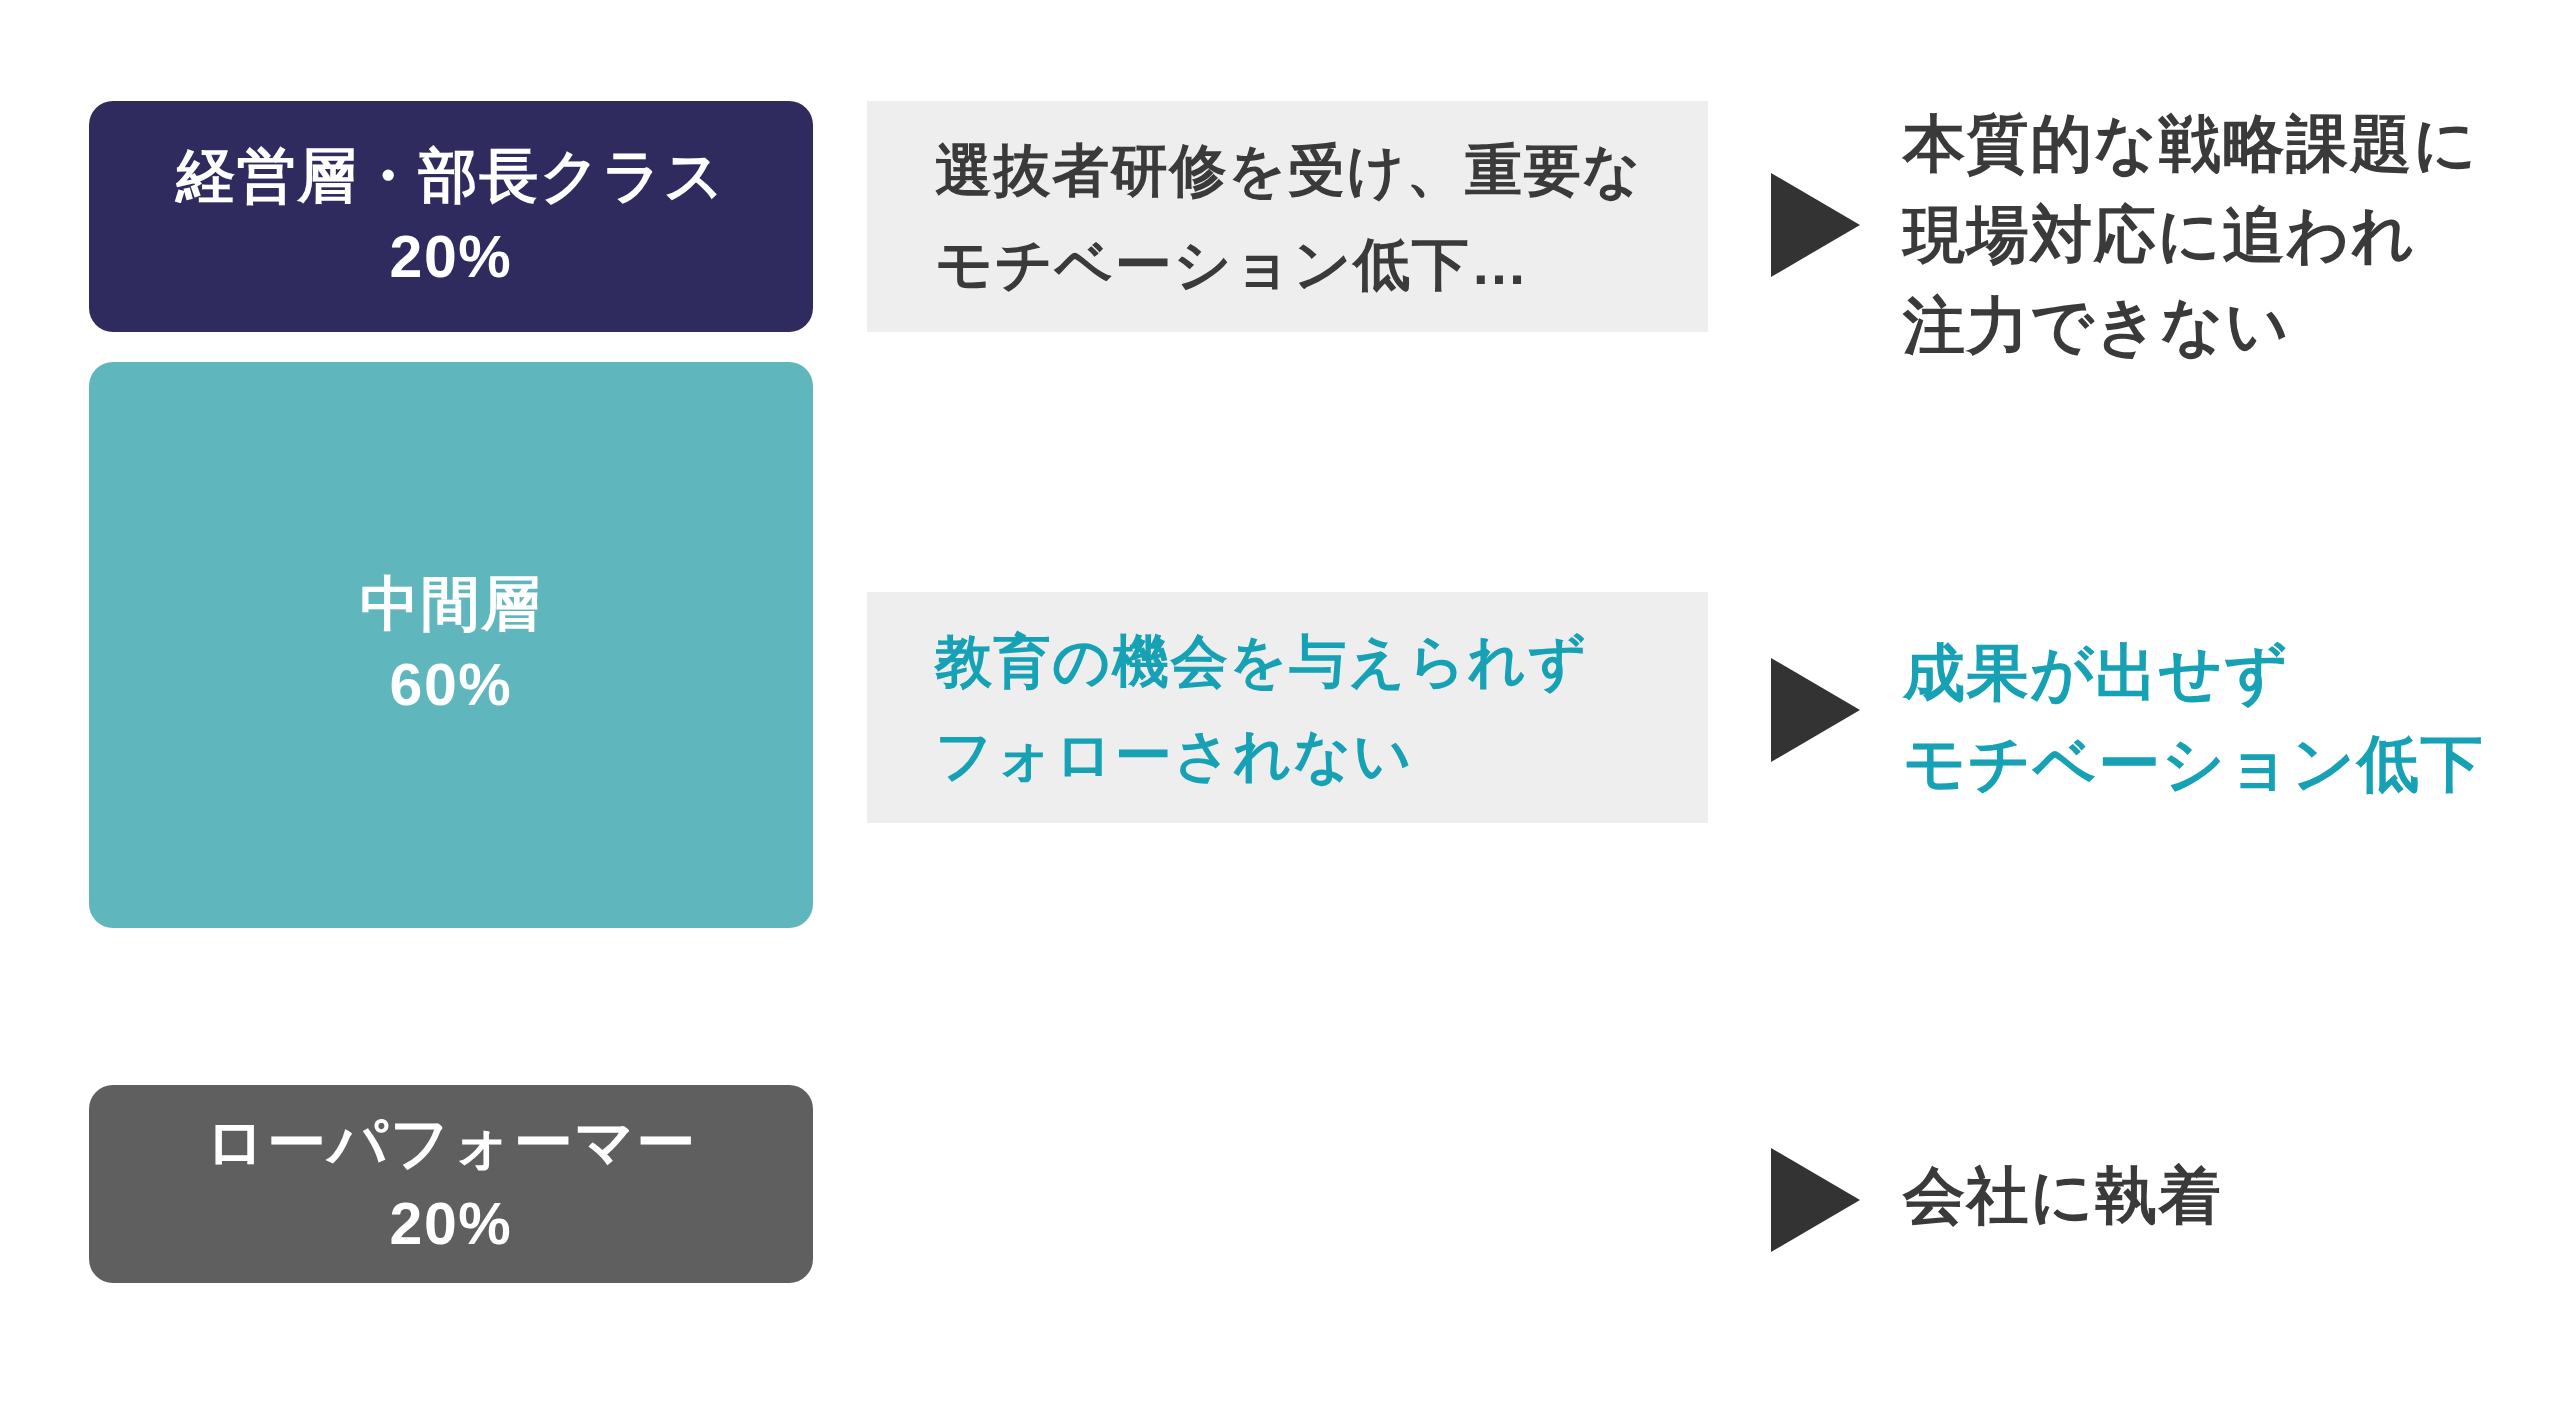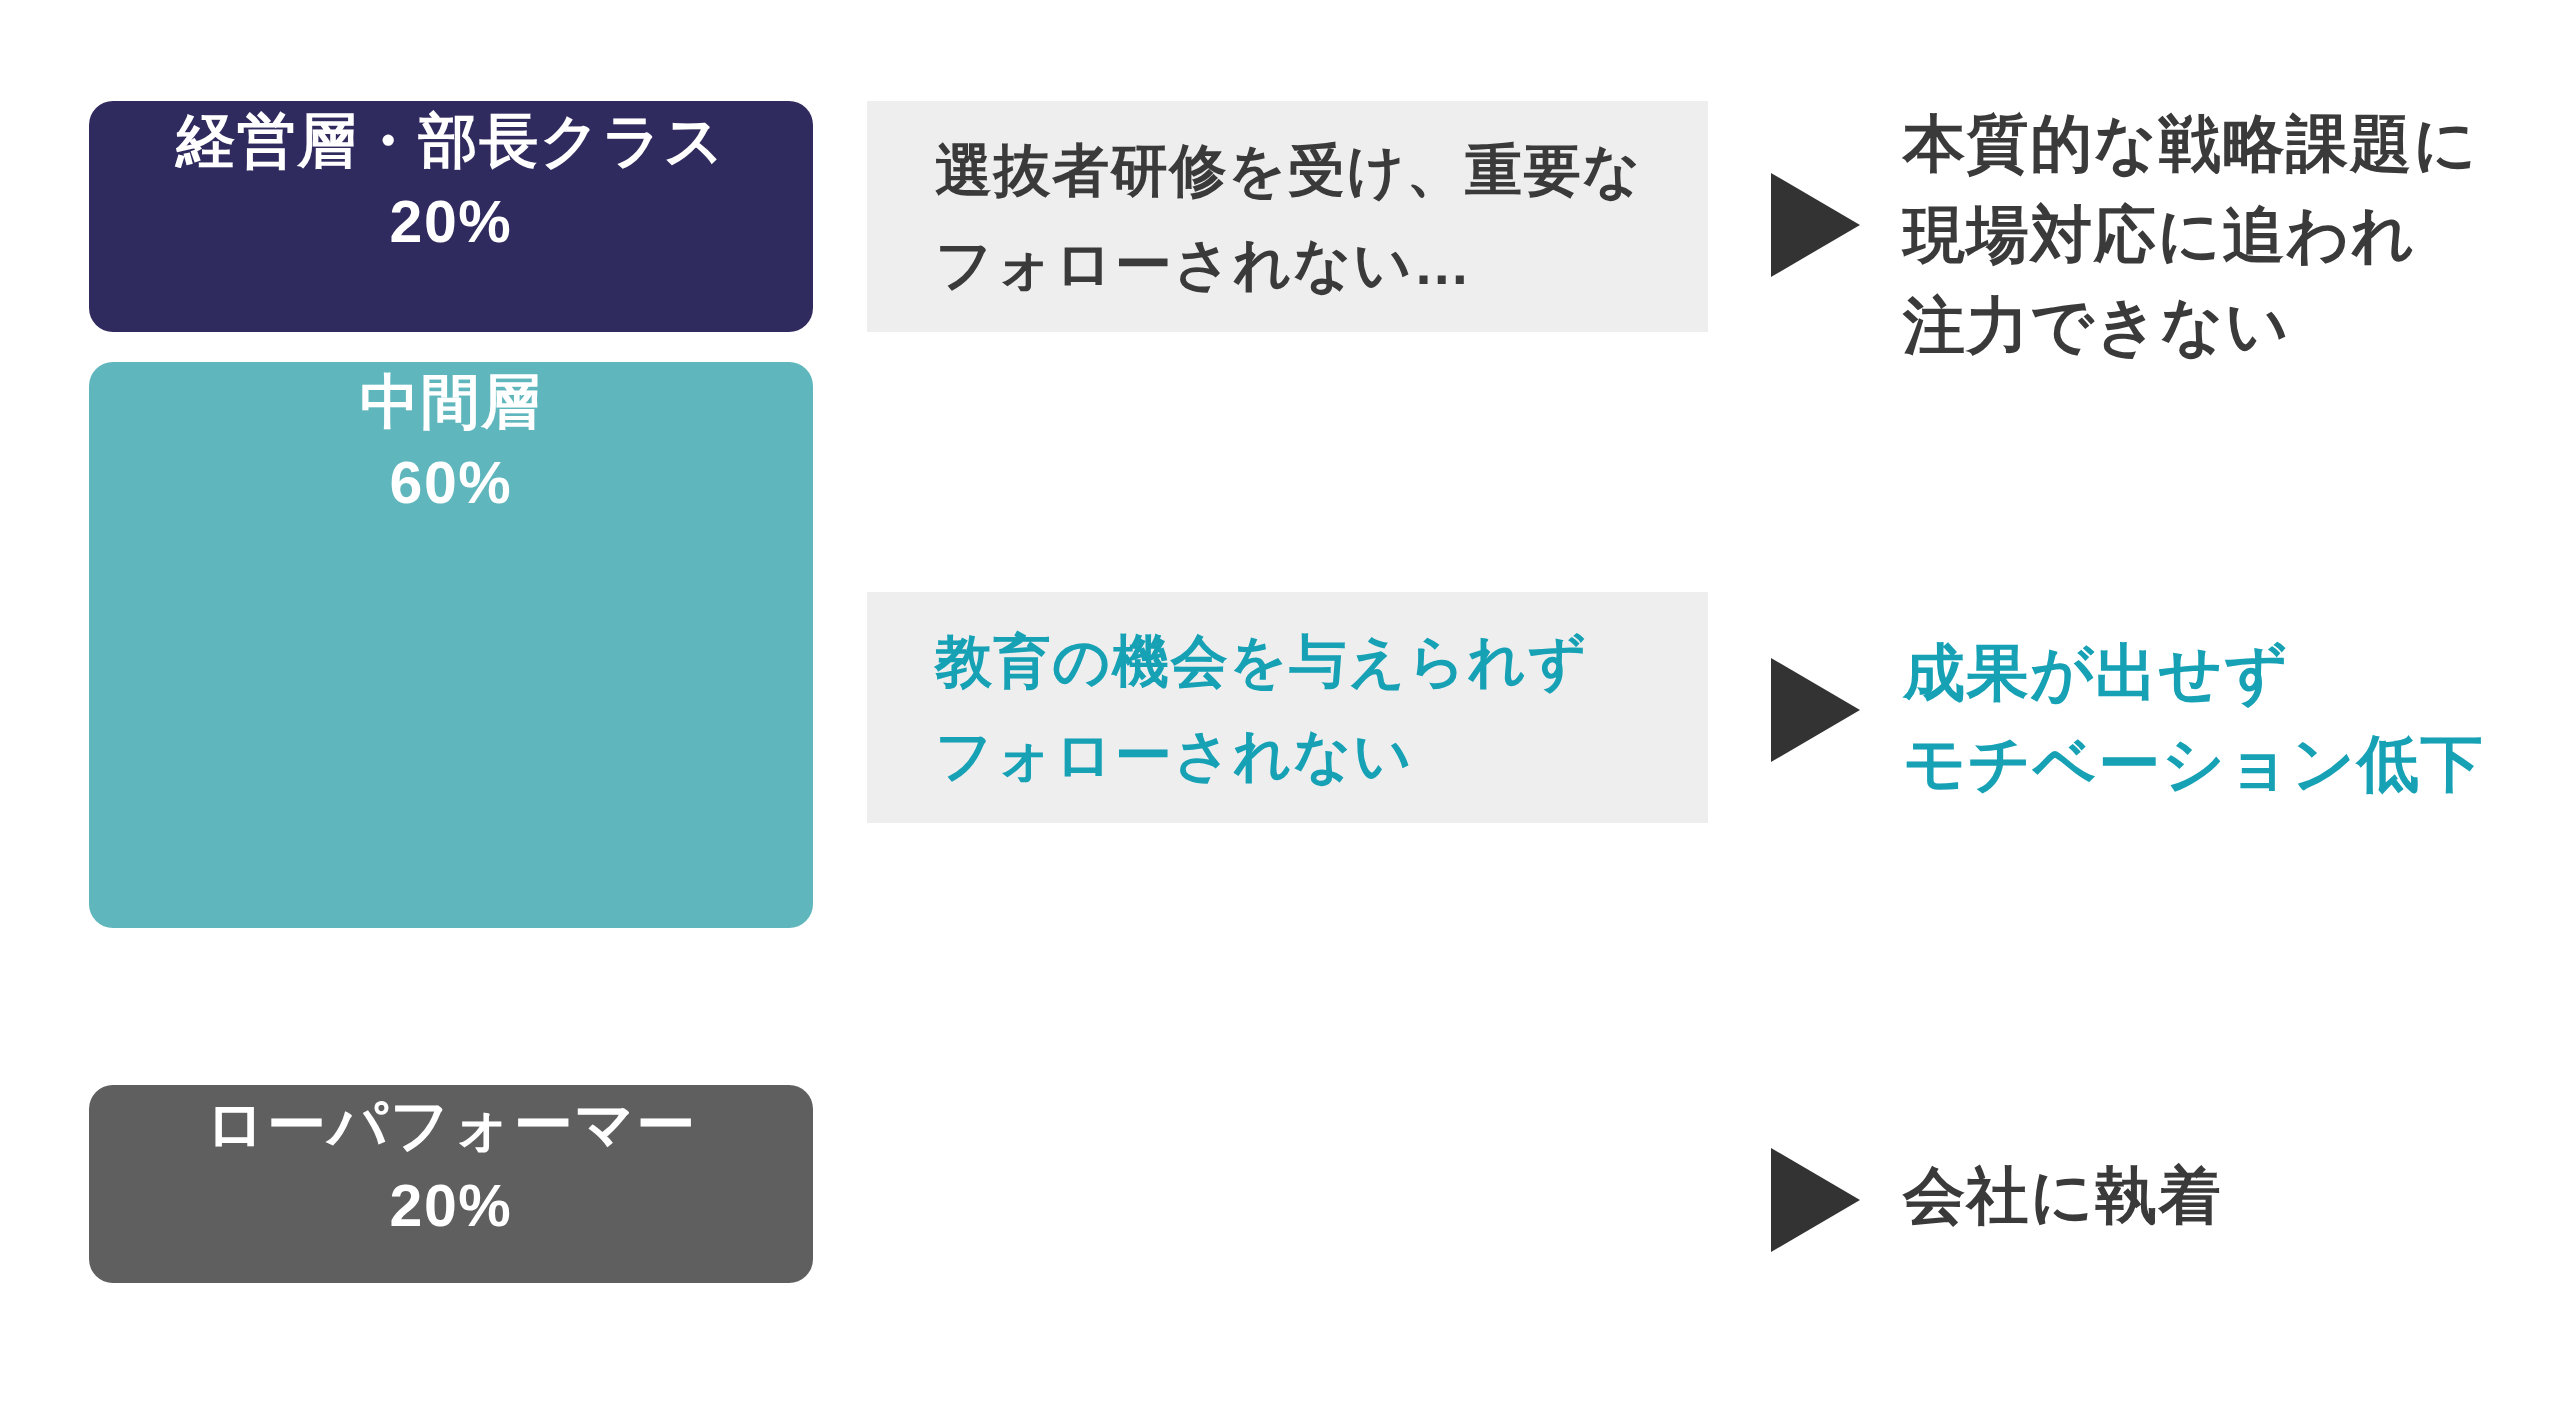--- a/index.html
+++ b/index.html
@@ -20,20 +20,21 @@
   }
 
   
   .segment-box {
     position: absolute;
     left: 89px;
     width: 724px;
     border-radius: 24px;
     display: flex;
     flex-direction: column;
+    justify-content: center;
     align-items: center;
     color: #ffffff;
     font-weight: bold;
     font-size: 59px;
     line-height: 81px;
     letter-spacing: 1.6px;
     text-align: center;
   }
   .seg-1 { top: 101px;  height: 231px; background: var(--navy, #302b5e); }
   .seg-2 { top: 362px;  height: 566px; background: var(--teal, #5fb6bc); }
@@ -94,21 +95,21 @@
 <body>
 
 <div class="canvas">
 
   <div class="segment-box seg-1">
     <div>経営層・部長クラス</div>
     <div>20%</div>
   </div>
   <div class="desc-box desc-1">
     <div>選抜者研修を受け、重要な</div>
-    <div>フォローされない…</div>
+    <div>モチベーション低下…</div>
   </div>
   <div class="arrow arrow-1"></div>
   <div class="outcome outcome-1">
     <div>本質的な戦略課題に</div>
     <div>現場対応に追われ</div>
     <div>注力できない</div>
   </div>
 
   <div class="segment-box seg-2">
     <div>中間層</div>

